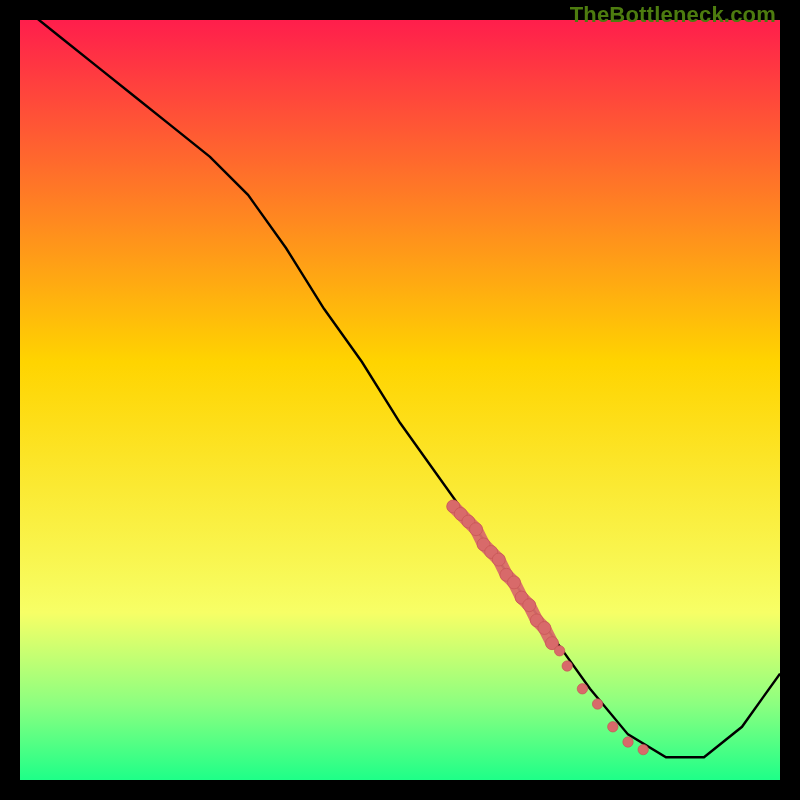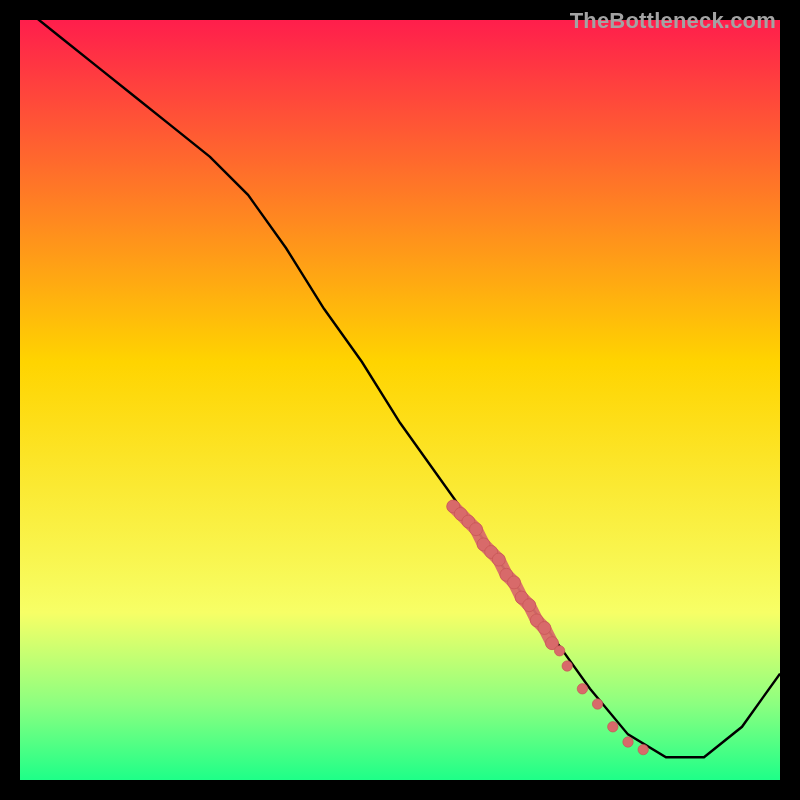--- a/index.html
+++ b/index.html
@@ -20,26 +20,26 @@
   }
   .plot {
     position: absolute;
     left: 0;
     top: 0;
     width: 760px;
     height: 760px;
   }
   .watermark {
     position: absolute;
-    top: 8px;
+    top: 2px;
     right: 24px;
     font-family: Arial, Helvetica, sans-serif;
     font-size: 22px;
     font-weight: 600;
-    color: #a3a3a3;
+    color: #4d7c0f;
     letter-spacing: 0.2px;
     user-select: none;
   }
 </style>
 </head>
 <body>
 
 <div class="frame">
   <svg class="plot" viewBox="0 0 760 760" preserveAspectRatio="none">
     <defs>

